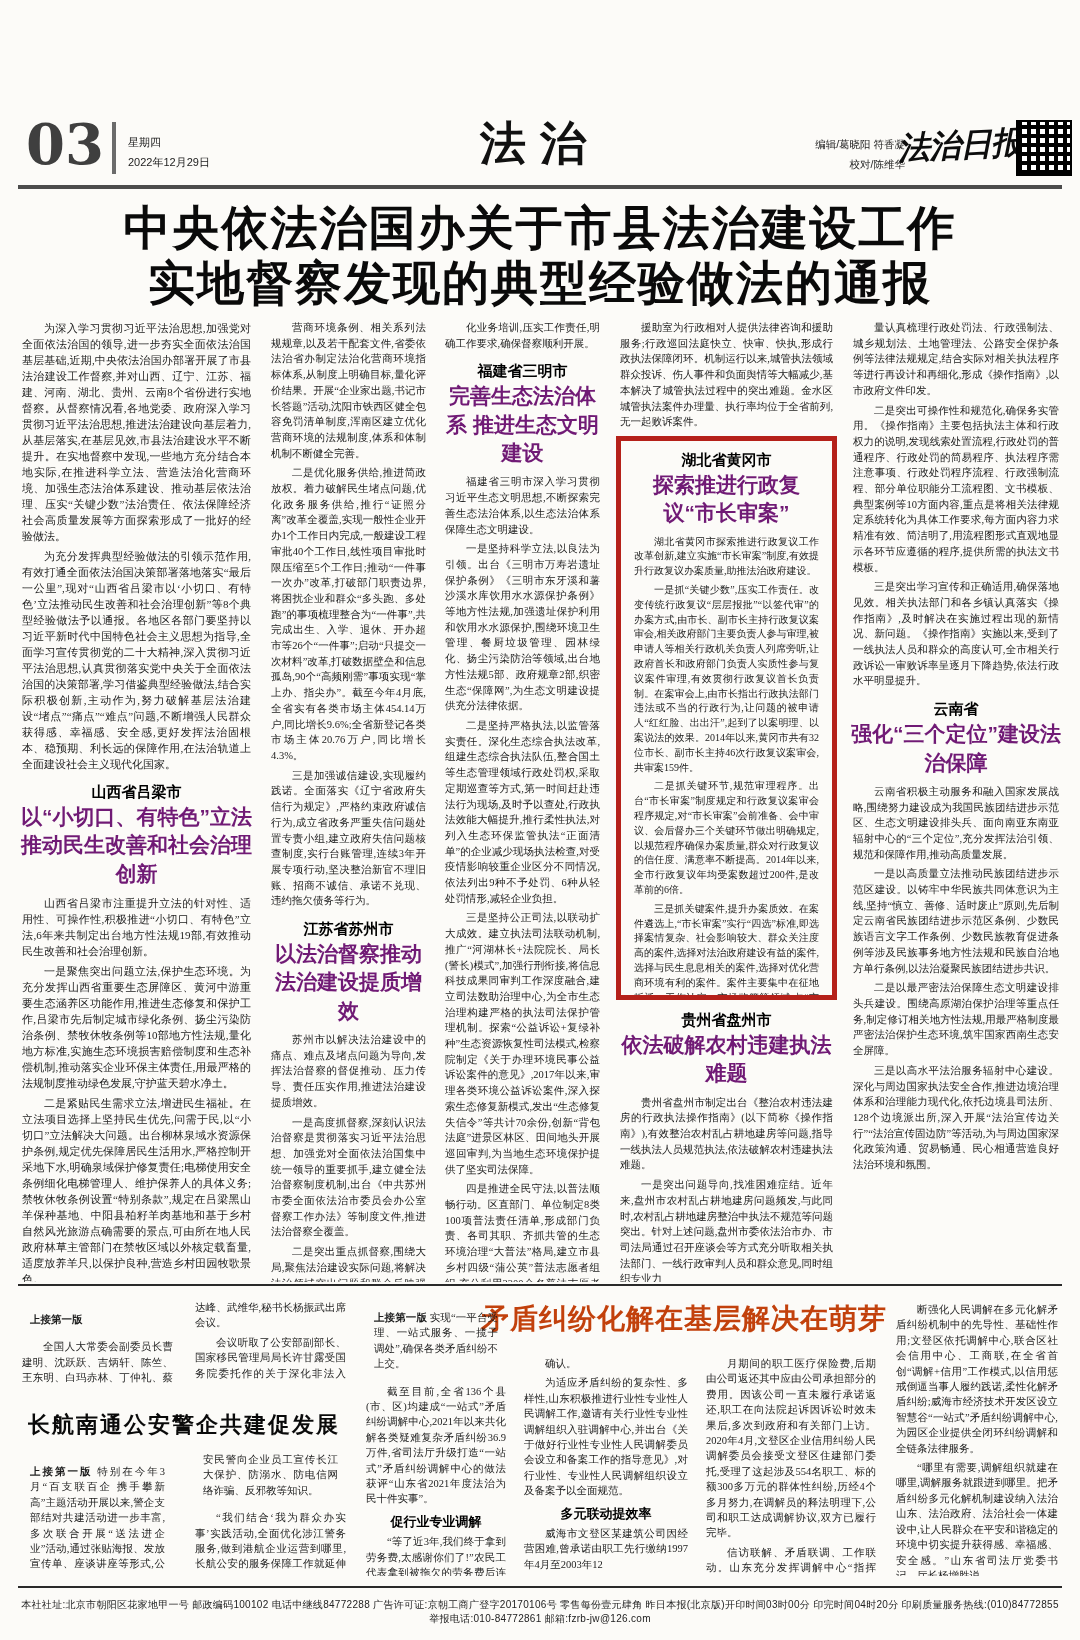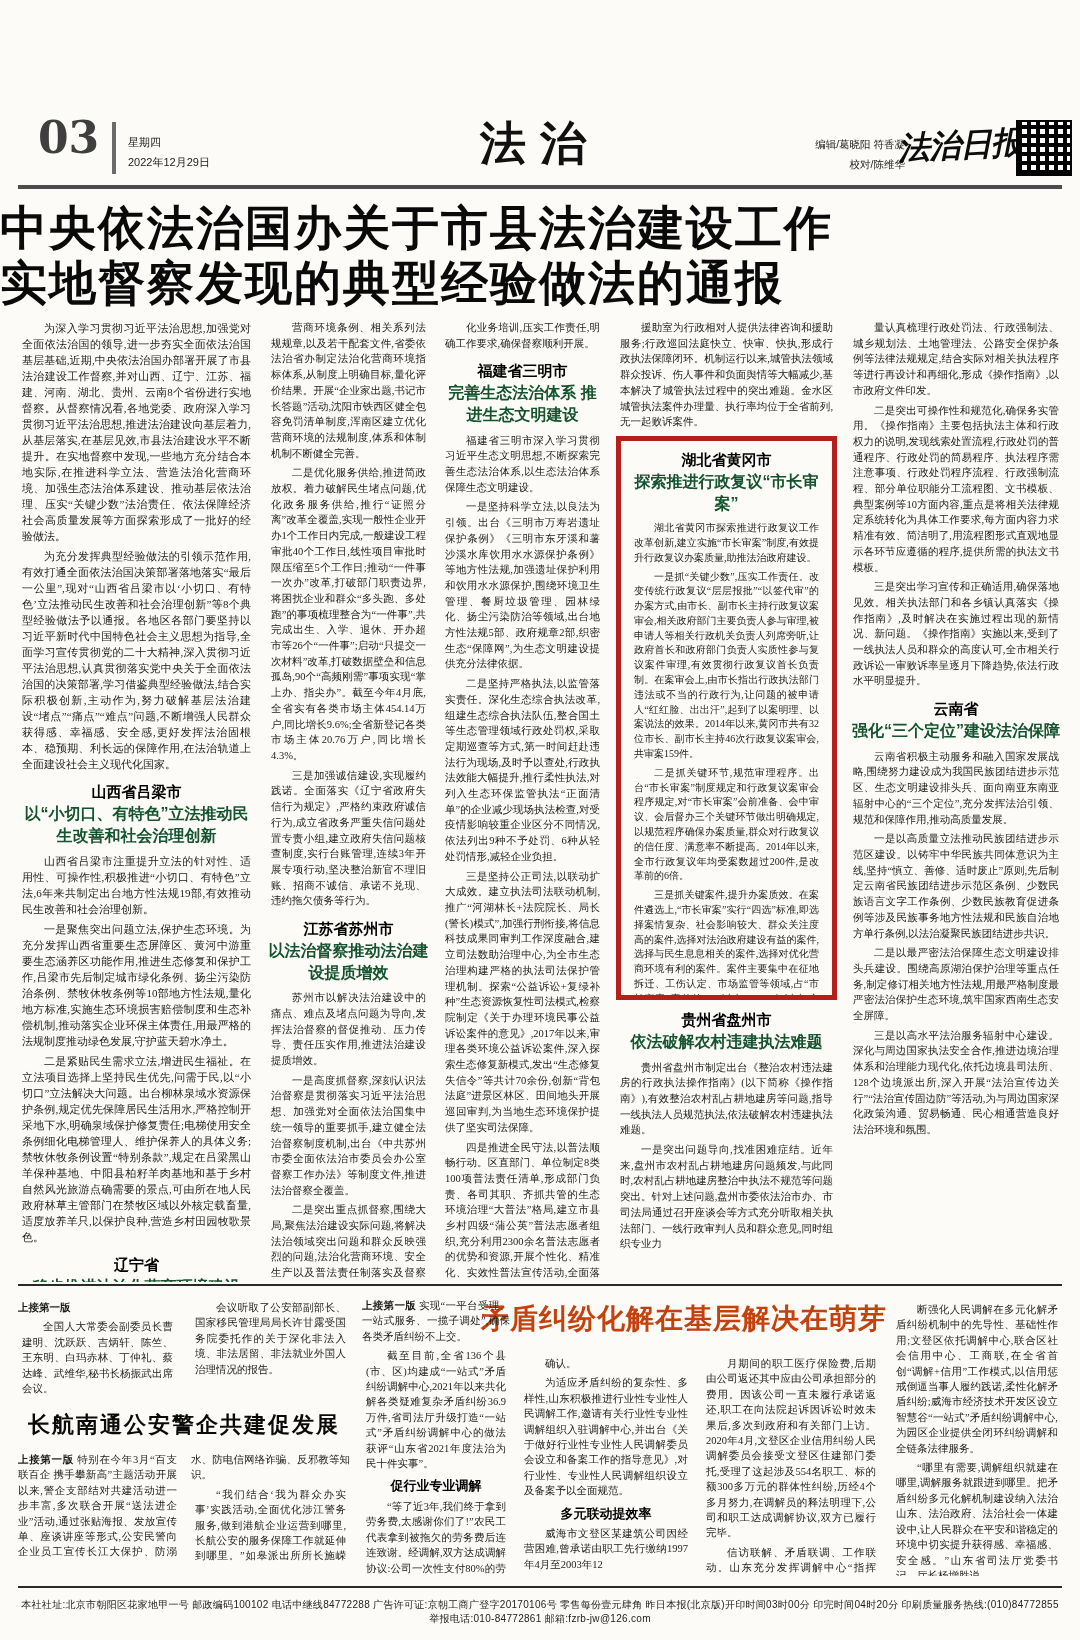--- a/index.html
+++ b/index.html
@@ -1,69 +1,69 @@
 <!DOCTYPE html>
 <html><head>
 <meta charset="utf-8">
 <style>
   html,body{margin:0;padding:0;background:#d9d9d9;}
   .sheet{position:relative;width:1080px;height:1640px;margin:0 auto;background:#fcfbf8;
          font-family:"Liberation Serif","DejaVu Serif",serif;color:#1c1c1c;overflow:hidden;}
   
-  .page-num{position:absolute;left:26px;top:116px;font-size:44px;font-weight:900;color:#3f3f3f;
-            font-family:"DejaVu Serif",serif;line-height:1;margin-left:12px;}
+  .page-num{position:absolute;left:26px;top:116px;font-size:56px;font-weight:900;color:#3f3f3f;
+            font-family:"DejaVu Serif",serif;line-height:1;}
   .page-num-bar{position:absolute;left:112px;top:122px;width:4px;height:52px;background:#6b6b6b;}
   .date-block{position:absolute;left:128px;top:133px;font-size:11px;line-height:1.8;
               font-family:Liberation Sans, sans-serif;color:#222;}
   .section-title{position:absolute;left:0;right:0;top:116px;text-align:center;font-size:46px;
                  font-weight:900;letter-spacing:14px;color:#111;line-height:1.2;}
   .editors{position:absolute;left:735px;top:135px;width:170px;text-align:right;font-size:10.5px;
            line-height:1.9;font-family:"Liberation Sans",sans-serif;color:#222;}
   .masthead{position:absolute;left:898px;top:124px;font-size:32px;font-weight:900;font-style:italic;
             letter-spacing:-1px;transform:rotate(-3deg);color:#0d0d0d;white-space:nowrap;}
   .qr{position:absolute;left:1016px;top:120px;width:52px;height:52px;border:2px solid #000;
       background-image:repeating-linear-gradient(0deg,#000 0 4px,transparent 4px 9px),
                        repeating-linear-gradient(90deg,#000 0 4px,#fff 4px 9px);}
   .rule-header{position:absolute;left:18px;top:185px;width:1044px;height:4px;background:#4c4c4c;}
   
-  .headline{position:absolute;left:0;right:0;top:201px;font-weight:900;color:#0a0a0a;
+  .headline{position:absolute;left:0;right:0;top:201px;text-align:center;font-weight:900;color:#0a0a0a;
             font-size:47px;line-height:55px;letter-spacing:2px;font-family:"Liberation Serif",serif;}
   
   .col{position:absolute;top:316px;height:966px;overflow:hidden;font-size:10.5px;line-height:15.7px;
        text-align:justify;}
   .col1{left:18px;width:237px;font-size:11px;line-height:16px;}
   .col2{left:267px;width:163px;}
   .col3{left:441px;width:163px;}
   .col4{left:616px;width:221px;}
   .col5{left:849px;width:214px;}
   .para{margin:4px;text-indent:2em;}
   .region-head{font-family:"Liberation Sans","DejaVu Sans",sans-serif;font-weight:bold;text-align:center;
                font-size:15px;line-height:1.4;margin:9px 0 0;text-indent:0;color:#000;}
   .article-title{font-family:"Liberation Sans","DejaVu Sans",sans-serif;font-weight:bold;text-align:center;
-                 font-size:16px;line-height:1.35;margin:1px 0 7px;text-indent:0;color:#14532d;}
+                 font-size:21px;line-height:1.35;margin:1px 0 7px;text-indent:0;color:#701a75;}
   .redbox{border:5px solid #b5211a;padding:8px 9px 6px;margin:6px 0 8px;height:540px;overflow:hidden;
           font-size:10px;line-height:14.8px;background:#fcfbf8;}
   .redbox .region-head{margin-top:0;}
   
   .rule-mid{position:absolute;left:18px;top:1284px;width:1044px;height:2px;background:#2a2a2a;}
   .bcol{position:absolute;overflow:hidden;font-size:10.5px;line-height:15.4px;text-align:justify;}
   .npc-cont{left:18px;top:1300px;width:332px;height:102px;column-count:2;column-gap:14px;}
   .ch-head{position:absolute;left:18px;top:1410px;width:332px;text-align:center;font-size:22px;
            font-weight:900;font-family:"Liberation Serif",serif;letter-spacing:2px;color:#0a0a0a;}
   .ch-body{left:18px;top:1452px;width:332px;height:124px;column-count:2;column-gap:14px;}
   .md-head{position:absolute;left:478px;top:1300px;width:412px;text-align:center;font-size:28px;
            font-weight:900;letter-spacing:1px;color:#c2410c;font-family:"Liberation Serif",serif;}
   .bcolA{left:362px;top:1298px;width:148px;height:278px;}
   .bcolB{left:520px;top:1352px;width:172px;height:224px;}
   .bcolC{left:702px;top:1352px;width:178px;height:224px;}
   .bcolD{left:892px;top:1298px;width:170px;height:278px;}
   .lead-tag{font-weight:bold;font-family:"Liberation Sans",sans-serif;}
   .subhead{font-family:"Liberation Sans","DejaVu Sans",sans-serif;font-weight:bold;text-align:center;
            font-size:13px;margin:7px 0 5px;text-indent:0;color:#000;}
-  .lead-para{margin:0;text-indent:0;}
+  .lead-para{margin:12px;text-indent:0;}
   
   .rule-footer{position:absolute;left:18px;top:1586px;width:1044px;height:2px;background:#2a2a2a;}
   .footer-line{position:absolute;left:18px;top:1598px;width:1044px;text-align:center;font-size:10px;
                color:#222;font-family:"Liberation Sans",sans-serif;letter-spacing:0.3px;}
 </style>
 </head>
 <body>
 
 <div class="sheet">
 

